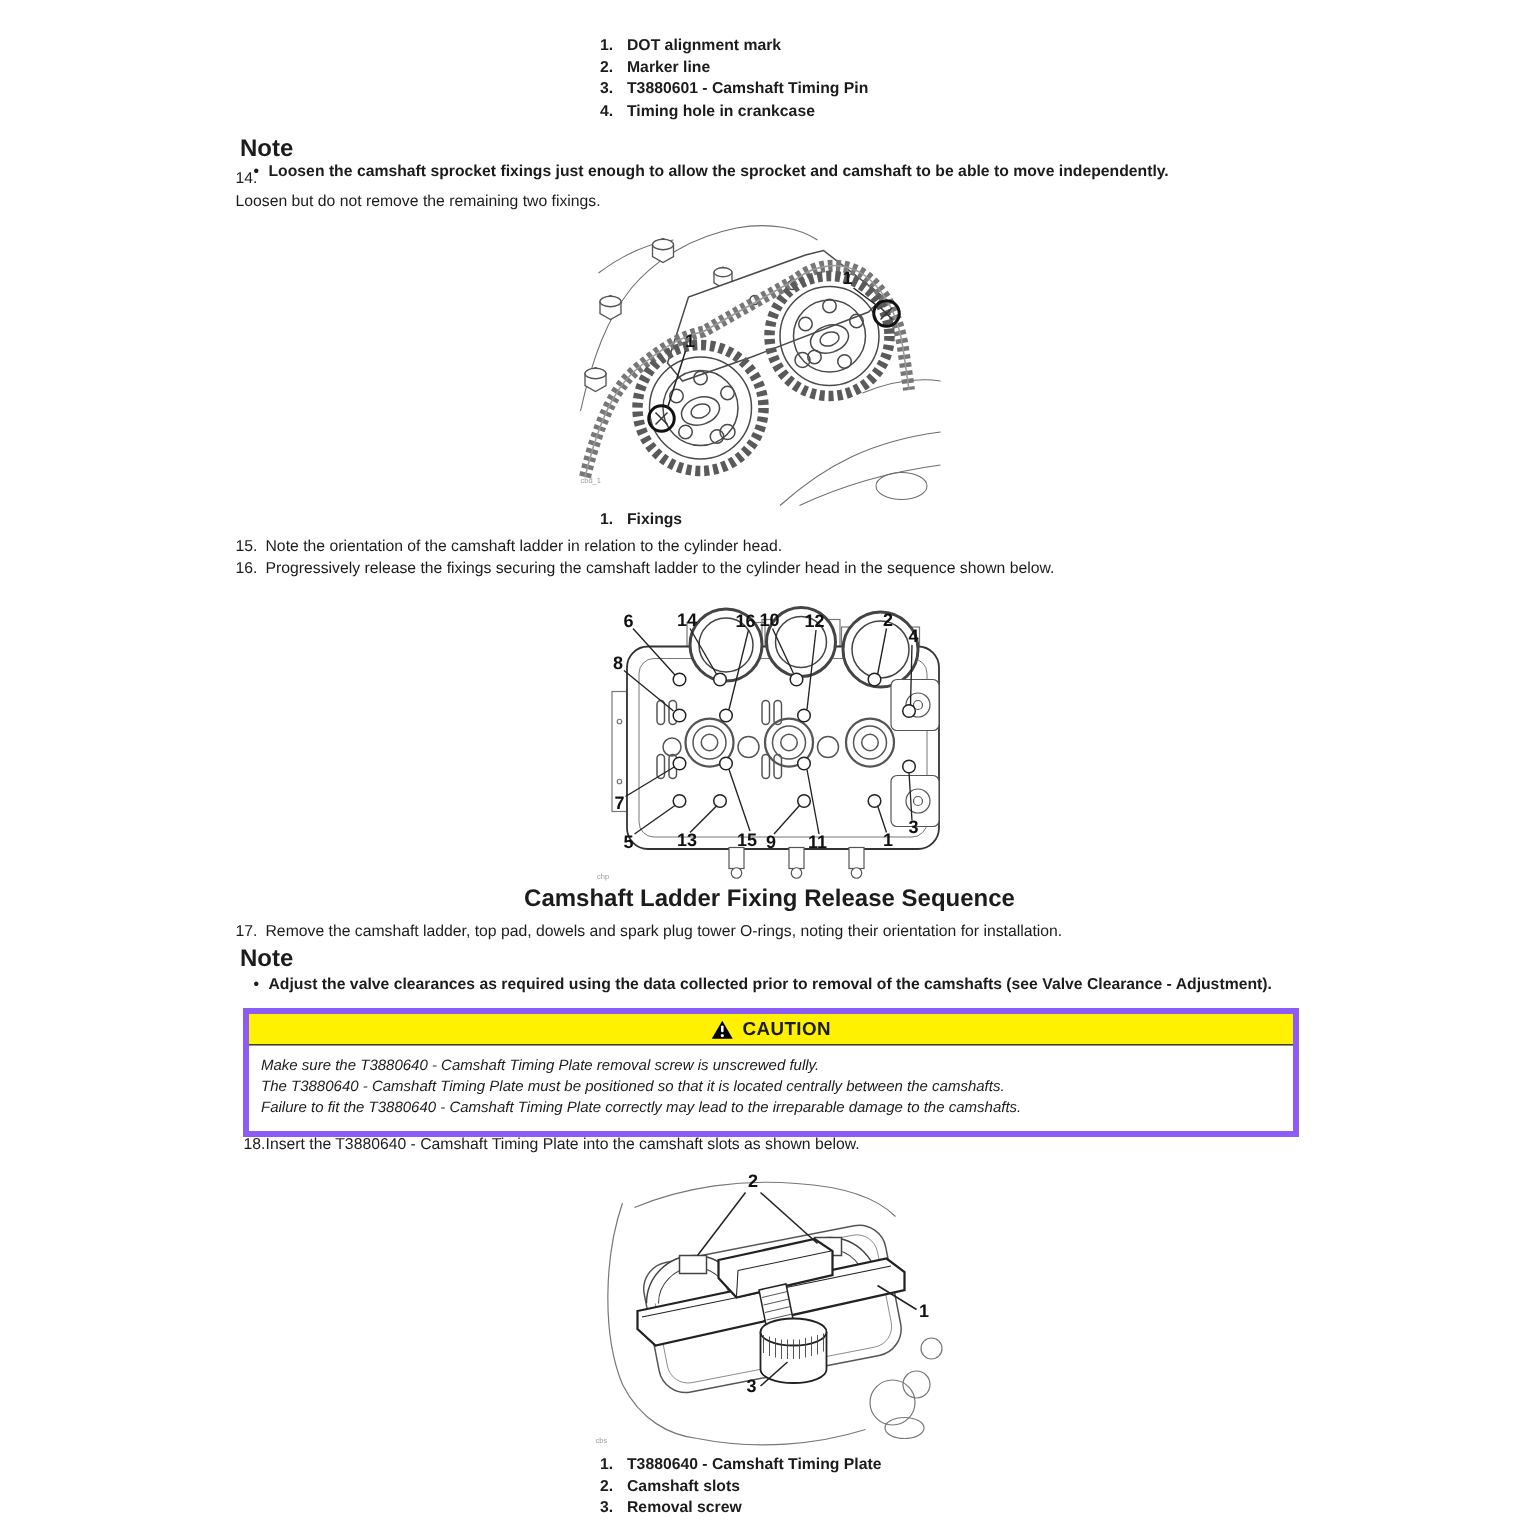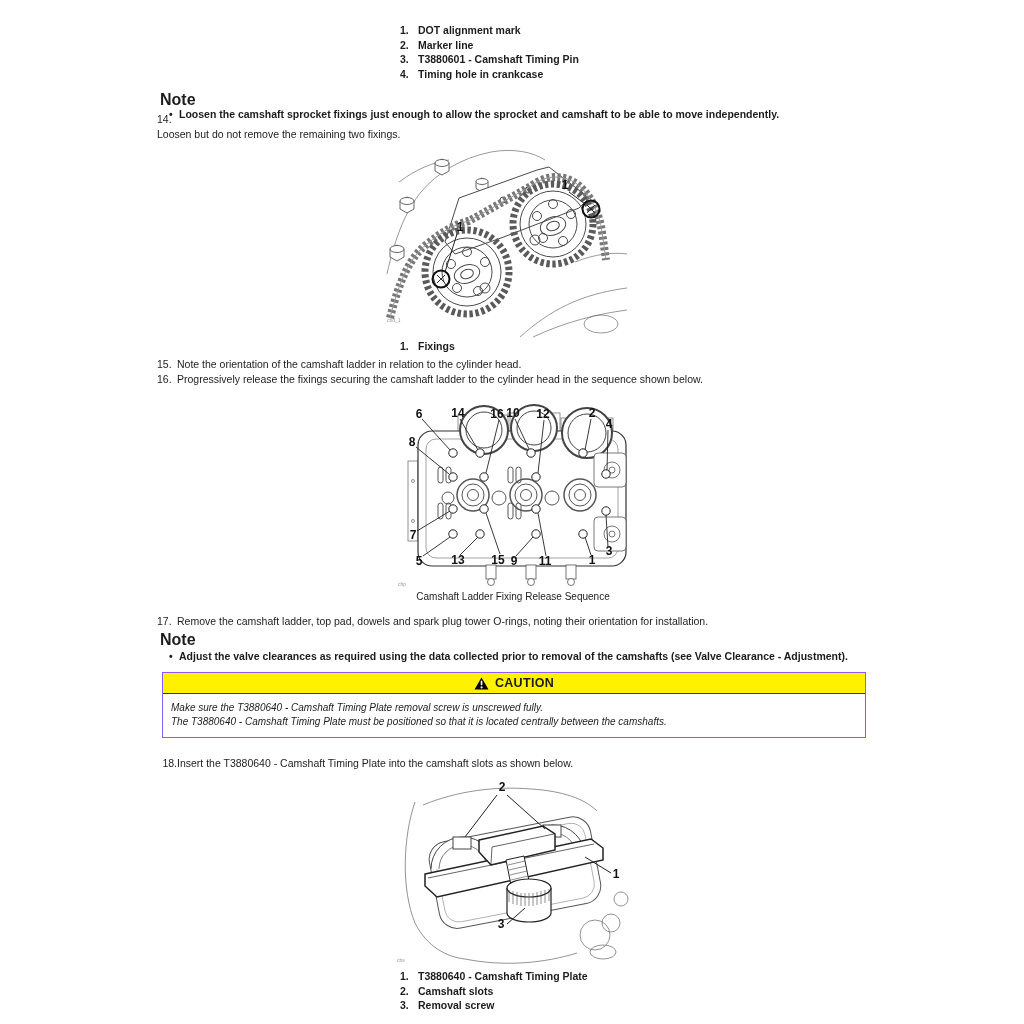--- a/index.html
+++ b/index.html
@@ -17,23 +17,23 @@
   .clist .row { display:flex; }
   .clist .num { width:18px; flex:none; }
   
   .step { display:flex; font-size:10.5px; line-height:15px; }
   .step .num { width:20px; flex:none; }
   
   .note-h { font-weight:bold; font-size:16px; }
   .bullet { display:flex; font-weight:bold; font-size:10.5px; line-height:14px; }
   .bullet .dot { width:10px; flex:none; }
   
-  .fig-caption { font-weight:normal; font-size:10px; text-align:center; }
-  
-  .caution { width:704px; border:1px solid #8b5cf6; background:#fff; }
+  .fig-caption { font-weight:bold; font-size:16px; text-align:center; }
+  
+  .caution { width:704px; border:4px solid #8b5cf6; background:#fff; }
   .caution-band {
     height:21px; display:flex; align-items:center; justify-content:center; gap:6px;
     border-bottom:1px solid #3a3a3a; font-weight:bold; font-size:12.5px; letter-spacing:.3px;
   }
   .caution-body { padding:7px 8px 8px 8px; font-size:10px; line-height:14px;font-style:italic; }
   svg { display:block; }
   svg text { font-family:"Liberation Sans", sans-serif; font-weight:bold; fill:#111; font-size:12px; }
   svg text.wm { font-weight:normal; font-size:5px; fill:#9a9a9a; }
 </style>
 </head>
@@ -291,20 +291,21 @@
     <svg width="15" height="13" viewBox="0 0 15 13">
       <polygon points="7.5,0.5 14.5,12.5 0.5,12.5" fill="#000"></polygon>
       <rect x="6.7" y="3.6" width="1.7" height="4.6" rx="0.8" fill="#fff"></rect>
       <circle cx="7.55" cy="10.4" r="1.05" fill="#fff"></circle>
     </svg>
     <span>CAUTION</span>
   </div>
   <div class="caution-body">
     <div>Make sure the T3880640 - Camshaft Timing Plate removal screw is unscrewed fully.</div>
     <div>The T3880640 - Camshaft Timing Plate must be positioned so that it is located centrally between the camshafts.</div>
+    <div>Failure to fit the T3880640 - Camshaft Timing Plate correctly may lead to the irreparable damage to the camshafts.</div>
   </div>
 </div>
 
 <div class="abs step" style="left:157px; top:756px; width:710px;text-align:right;">
   <span class="num">18.</span>
   <span>Insert the T3880640 - Camshaft Timing Plate into the camshaft slots as shown below.</span>
 </div>
 
 <div class="abs" style="left:395px; top:777px;">
   <svg viewBox="0 0 240 188" width="240" height="188">

